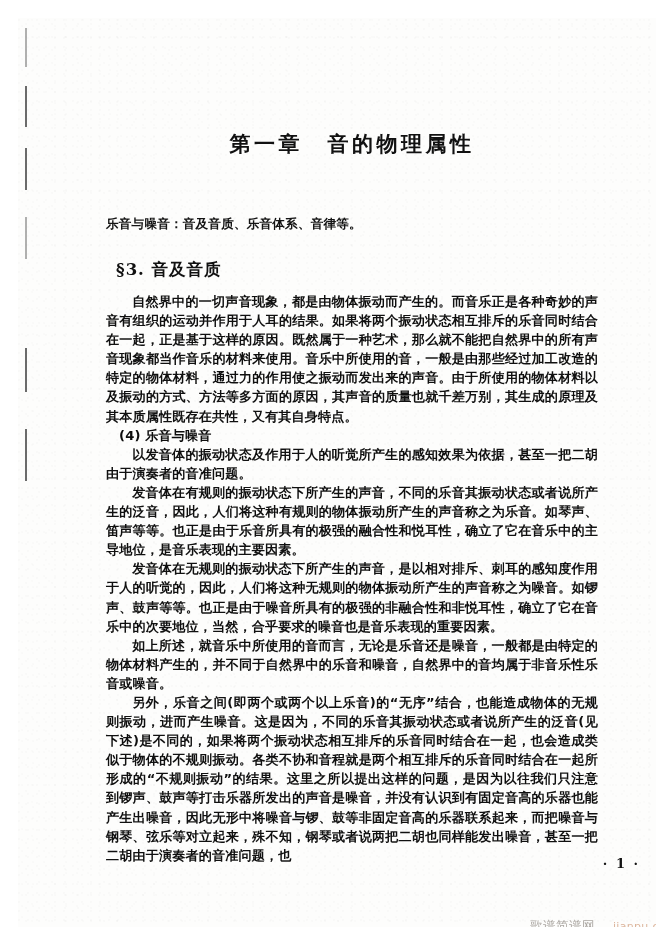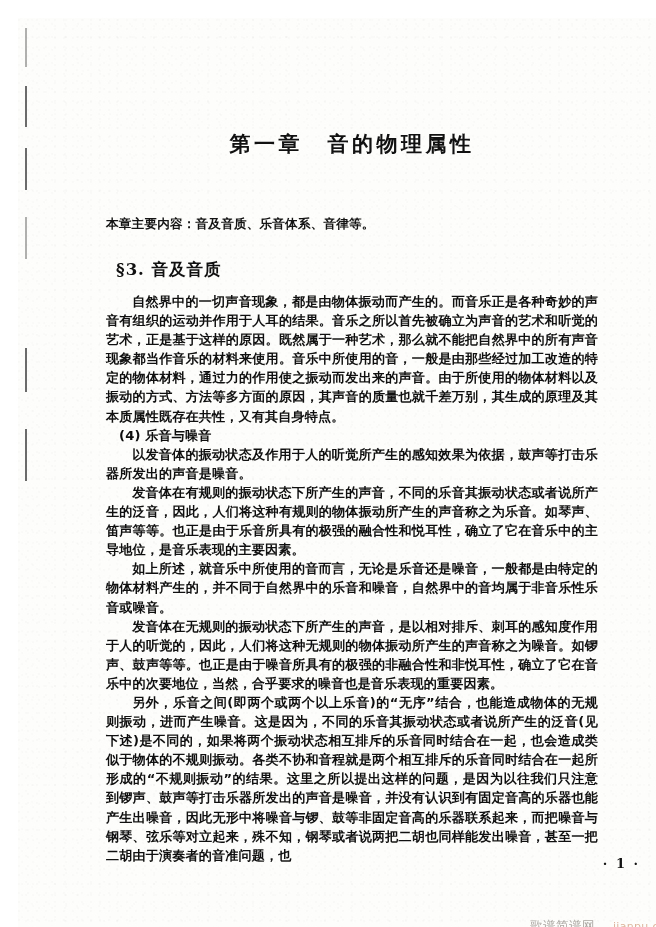--- a/index.html
+++ b/index.html
@@ -152,31 +152,31 @@
       <div class="edge-mark" style="top: 130px; height: 42px;"></div>
       <div class="edge-mark soft" style="top: 199px; height: 42px;"></div>
       <div class="edge-mark" style="top: 330px; height: 44px;"></div>
       <div class="edge-mark" style="top: 411px; height: 52px;"></div>
     </div>
 
   <div class="content">
 
     <h1 class="chapter-title">第一章　音的物理属性</h1>
 
-    <p class="intro-line">本章主要内容：音及音质、乐音体系、音律等。</p>
+    <p class="intro-line">乐音与噪音：音及音质、乐音体系、音律等。</p>
 
     <h2 class="section-heading">§3. 音及音质</h2>
 
     <div class="body-block">
-        <p class="para">自然界中的一切声音现象，都是由物体振动而产生的。而音乐正是各种奇妙的声音有组织的运动并作用于人耳的结果。音乐之所以首先被确立为声音的艺术和听觉的艺术，正是基于这样的原因。既然属于一种艺术，那么就不能把自然界中的所有声音现象都当作音乐的材料来使用。音乐中所使用的音，一般是由那些经过加工改造的特定的物体材料，通过力的作用使之振动而发出来的声音。由于所使用的物体材料以及振动的方式、方法等多方面的原因，其声音的质量也就千差万别，其生成的原理及其本质属性既存在共性，又有其自身特点。</p>
+        <p class="para">自然界中的一切声音现象，都是由物体振动而产生的。而音乐正是各种奇妙的声音有组织的运动并作用于人耳的结果。如果将两个振动状态相互排斥的乐音同时结合在一起，正是基于这样的原因。既然属于一种艺术，那么就不能把自然界中的所有声音现象都当作音乐的材料来使用。音乐中所使用的音，一般是由那些经过加工改造的特定的物体材料，通过力的作用使之振动而发出来的声音。由于所使用的物体材料以及振动的方式、方法等多方面的原因，其声音的质量也就千差万别，其生成的原理及其本质属性既存在共性，又有其自身特点。</p>
         <p class="subhead">(4) 乐音与噪音</p>
-        <p class="para">以发音体的振动状态及作用于人的听觉所产生的感知效果为依据，鼓声等打击乐器所发出的声音是噪音。</p>
+        <p class="para">以发音体的振动状态及作用于人的听觉所产生的感知效果为依据，甚至一把二胡由于演奏者的音准问题。</p>
         <p class="para">发音体在有规则的振动状态下所产生的声音，不同的乐音其振动状态或者说所产生的泛音，因此，人们将这种有规则的物体振动所产生的声音称之为乐音。如琴声、笛声等等。也正是由于乐音所具有的极强的融合性和悦耳性，确立了它在音乐中的主导地位，是音乐表现的主要因素。</p>
+        <p class="para">发音体在无规则的振动状态下所产生的声音，是以相对排斥、刺耳的感知度作用于人的听觉的，因此，人们将这种无规则的物体振动所产生的声音称之为噪音。如锣声、鼓声等等。也正是由于噪音所具有的极强的非融合性和非悦耳性，确立了它在音乐中的次要地位，当然，合乎要求的噪音也是音乐表现的重要因素。</p>
         <p class="para">如上所述，就音乐中所使用的音而言，无论是乐音还是噪音，一般都是由特定的物体材料产生的，并不同于自然界中的乐音和噪音，自然界中的音均属于非音乐性乐音或噪音。</p>
-        <p class="para">发音体在无规则的振动状态下所产生的声音，是以相对排斥、刺耳的感知度作用于人的听觉的，因此，人们将这种无规则的物体振动所产生的声音称之为噪音。如锣声、鼓声等等。也正是由于噪音所具有的极强的非融合性和非悦耳性，确立了它在音乐中的次要地位，当然，合乎要求的噪音也是音乐表现的重要因素。</p>
         <p class="para">另外，乐音之间(即两个或两个以上乐音)的“无序”结合，也能造成物体的无规则振动，进而产生噪音。这是因为，不同的乐音其振动状态或者说所产生的泛音(见下述)是不同的，如果将两个振动状态相互排斥的乐音同时结合在一起，也会造成类似于物体的不规则振动。各类不协和音程就是两个相互排斥的乐音同时结合在一起所形成的“不规则振动”的结果。这里之所以提出这样的问题，是因为以往我们只注意到锣声、鼓声等打击乐器所发出的声音是噪音，并没有认识到有固定音高的乐器也能产生出噪音，因此无形中将噪音与锣、鼓等非固定音高的乐器联系起来，而把噪音与钢琴、弦乐等对立起来，殊不知，钢琴或者说两把二胡也同样能发出噪音，甚至一把二胡由于演奏者的音准问题，也</p>
       </div>
 
   </div>
 
   <div class="folio">· 1 ·</div>
 
   <div class="watermark">
     <span class="wm-cn">歌谱简谱网</span>
     <span class="wm-en">jianpu.cn</span>

